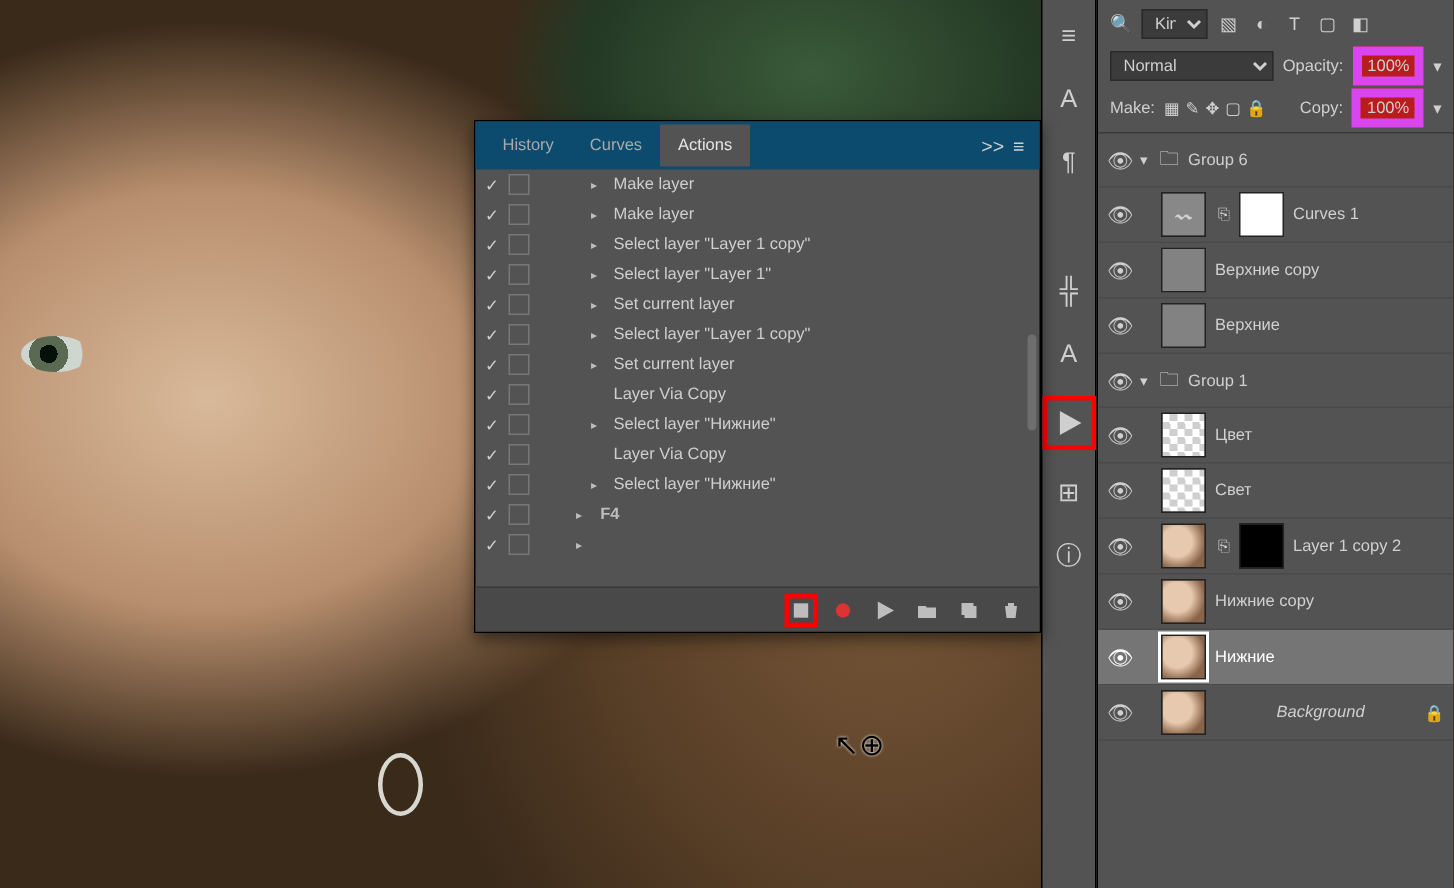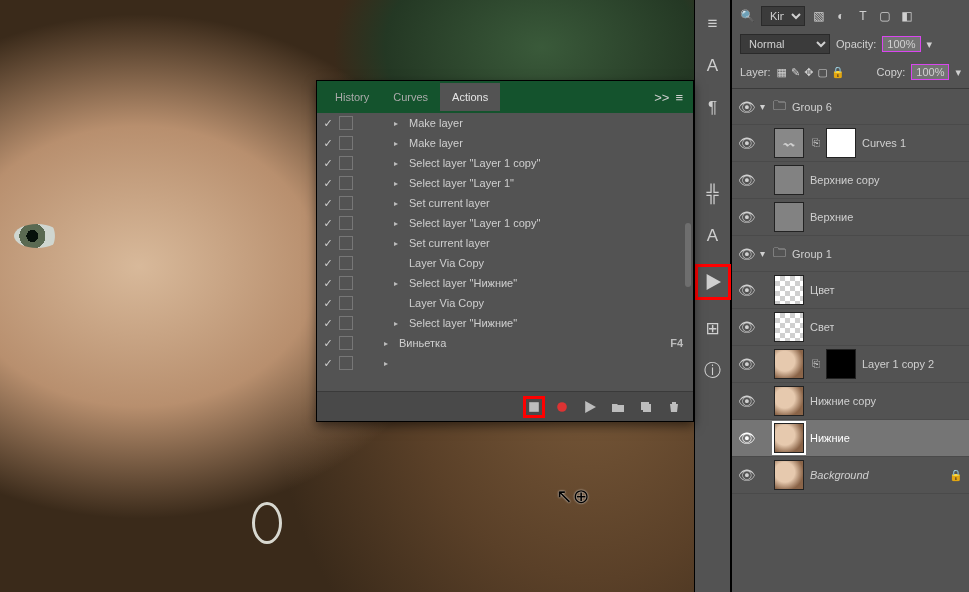--- a/index.html
+++ b/index.html
@@ -53,21 +53,21 @@
     color:#d0d0d0; font-size:11px; border-left:1px solid #000;
   }
   .layers-top{ padding:4px 8px; display:flex; flex-direction:column; gap:4px; border-bottom:1px solid #3a3a3a;}
   .lrow{ display:flex; align-items:center; gap:6px; height:24px;}
   .search-icon{font-size:12px;}
   select.fake{
     background:#3b3b3b; color:#d0d0d0; border:1px solid #2a2a2a; height:20px; font-size:11px;
     padding:0 4px;
   }
   .mini{ width:16px; height:16px; display:inline-flex; align-items:center; justify-content:center; font-size:12px;}
-  .pct-box{ background:#737373; border:1px solid #d946ef; padding:1px 4px; min-width:38px; }
+  .pct-box{ background:#b91c1c; border:6px solid #d946ef; padding:1px 4px; min-width:38px; }
   .lock-icons{display:flex;gap:4px;font-size:11px;}
 
   .layer-list{ overflow:auto; max-height:520px;}
   .layer{
     display:flex; align-items:center; gap:6px; padding:3px 6px; min-height:36px;
     border-bottom:1px solid #4a4a4a;
   }
   .layer.selected{ background:#757575; color:#fff;}
   .layer .vis{ width:16px; text-align:center; font-size:14px; cursor:pointer;}
   .layer .indent{width:8px;}
@@ -81,31 +81,31 @@
   .thumb.white{ background:#fff;}
   .thumb.black{ background:#000;}
   .thumb.photo{
     background:
       radial-gradient(circle at 35% 40%, #e6c9ae 0 40%, #8a6448 75%);
   }
   .thumb.gray{ background:#828282;}
   .caret{ font-size:10px; margin-right:2px; cursor:pointer;}
   .folder-ico{font-size:13px;}
   .lname{ white-space:nowrap; overflow:hidden; text-overflow:ellipsis; }
-  .lname.italic{font-style:italic;}
+  .lname.italic{font-style:italic;margin-left:41px;}
   .link-icn{font-size:10px; margin-left:2px;}
 
   
   .actions-panel{
     position:absolute; left:316px; top:80px; width:378px; height:342px;
     background:#535353; border:1px solid #000; box-shadow:0 4px 10px rgba(0,0,0,.5);
     display:flex; flex-direction:column; color:#cfcfcf; font-size:11px;
   }
   .ap-tabs{
-    display:flex; align-items:center; background:#14532d; height:32px; padding-left:6px;
+    display:flex; align-items:center; background:#0c4a6e; height:32px; padding-left:6px;
   }
   .ap-tab{
     padding:8px 12px; color:#aaa; cursor:pointer;
   }
   .ap-tab.active{ background:#535353; color:#e6e6e6;}
   .ap-menu{ margin-left:auto; padding:0 10px; font-size:13px; color:#cfcfcf; display:flex; gap:6px; align-items:center;}
   .ap-body{ flex:1; overflow:auto; position:relative;}
   .ap-row{
     display:flex; align-items:center; height:20px; padding:0 4px; gap:4px;
   }
@@ -163,29 +163,29 @@
       <select class="fake" style="width:44px">
         <option>Kind</option>
       </select>
       <span class="mini">▧</span>
       <span class="mini">◐</span>
       <span class="mini">T</span>
       <span class="mini">▢</span>
       <span class="mini">◧</span>
     </div>
     <div class="lrow">
-      <select class="fake" style="width:90px">
+      <select class="fake" style="width:110px">
         <option>Normal</option>
       </select>
       <span>Opacity:</span>
       <span class="pct-box">100%</span>
       <span>▾</span>
     </div>
     <div class="lrow">
-      <span>Layer:</span>
+      <span>Make:</span>
       <span class="lock-icons">
         <span>▦</span>
         <span>✎</span>
         <span>✥</span>
         <span>▢</span>
         <span>🔒</span>
       </span>
       <span style="margin-left:auto">Copy:</span>
       <span class="pct-box">100%</span>
       <span>▾</span>
@@ -378,21 +378,20 @@
         <span class="ap-indent"></span>
         <span class="ap-caret">▸</span>
         <span class="ap-label">Select layer "Нижние"</span>
         <span class="ap-short"></span>
       </div>
       <div class="ap-row">
         <span class="ap-check">✓</span>
         <span class="ap-box"></span>
         <span class="ap-indent" style="width:20px"></span>
         <span class="ap-caret">▸</span>
-        <span class="ap-label">Виньетка</span>
         <span class="ap-short">F4</span>
       </div>
       <div class="ap-row">
         <span class="ap-check">✓</span>
         <span class="ap-box"></span>
         <span class="ap-indent" style="width:20px"></span>
         <span class="ap-caret">▸</span>
         <span class="ap-short"></span>
       </div>
     </div>

